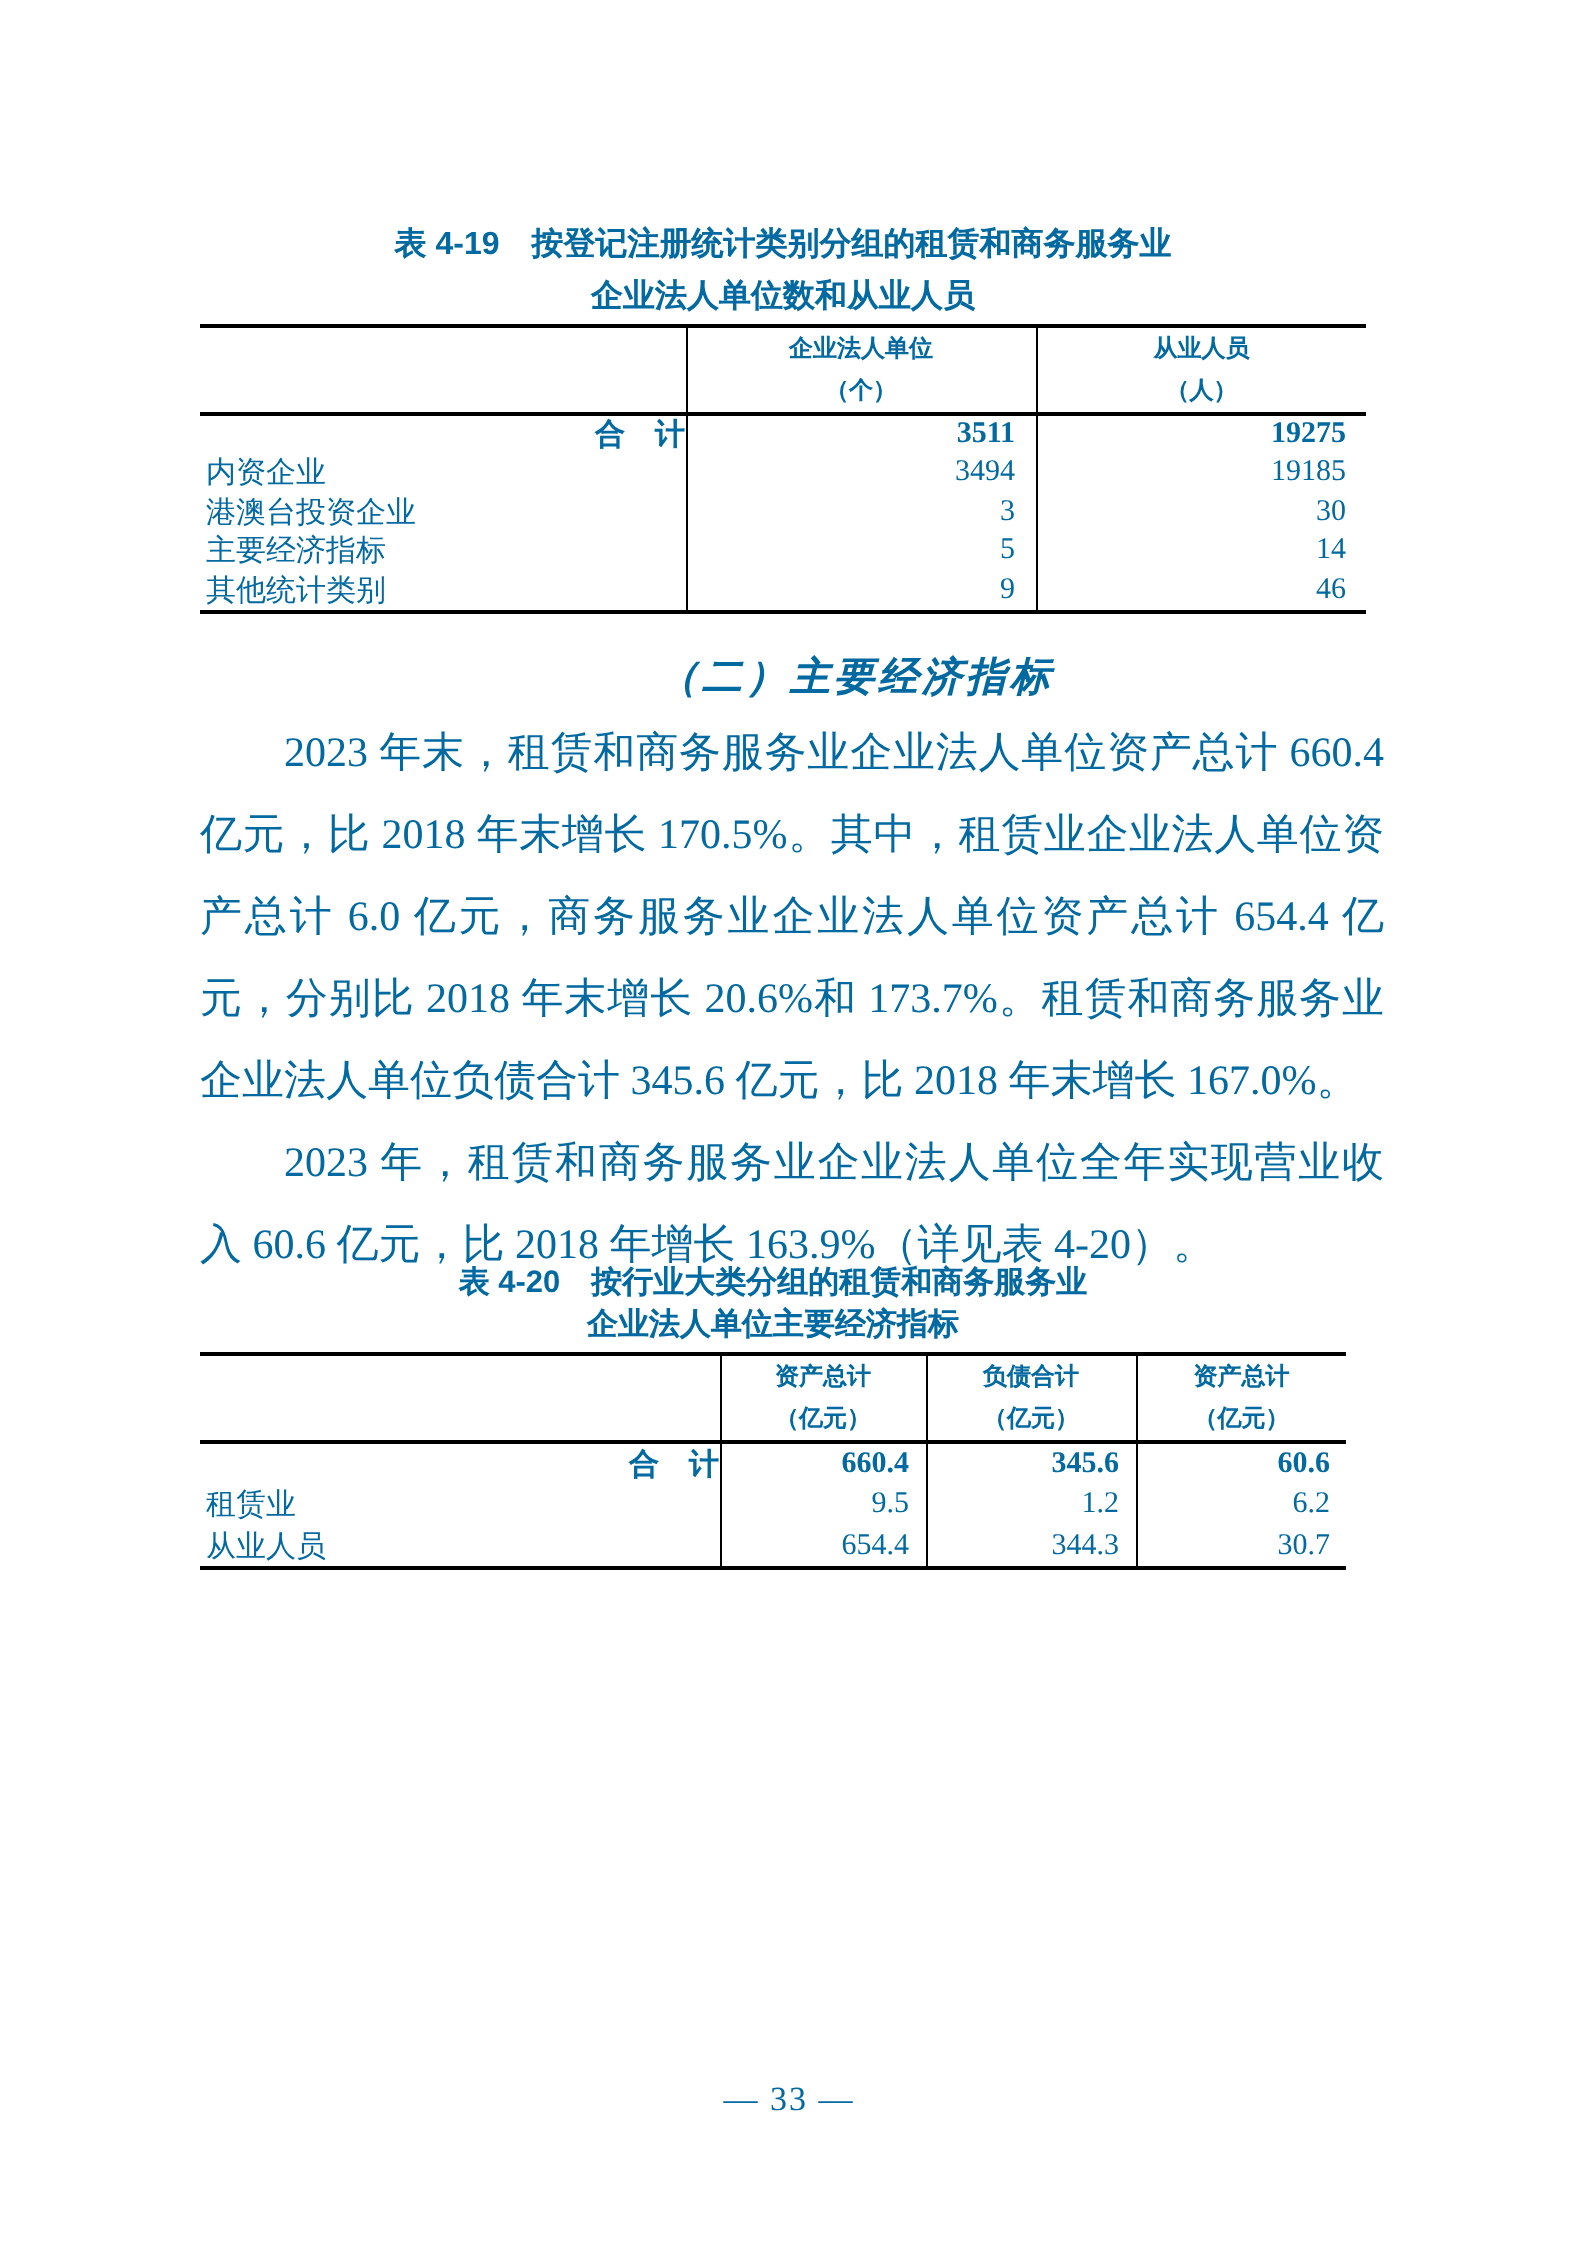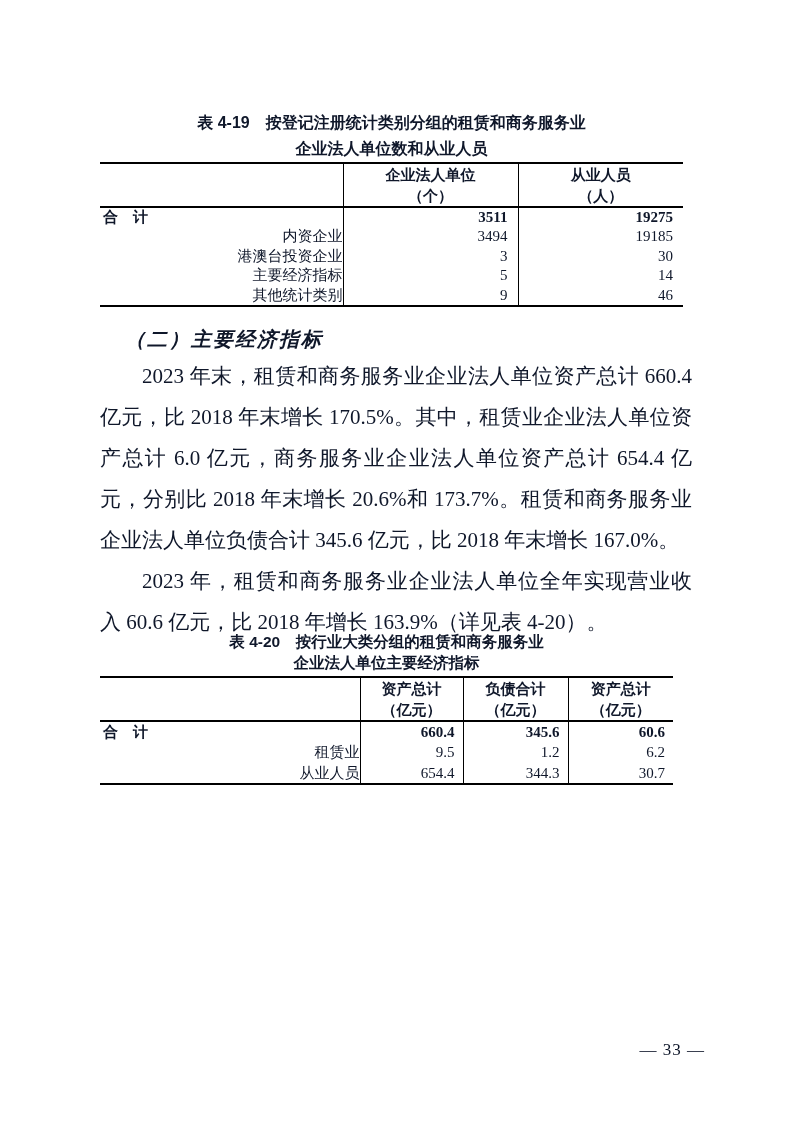--- a/index.html
+++ b/index.html
@@ -1,19 +1,19 @@
 <!DOCTYPE html>
 <html><head>
 <meta charset="utf-8">
 <style>
   * { margin:0; padding:0; box-sizing:border-box; }
   html, body { background:#ffffff; }
   .page {
     position:relative; width:793px; height:1122px; background:#fff;
-    font-family:"Liberation Serif","DejaVu Serif",serif; color:#0f172a;
+    font-family:"Liberation Serif","DejaVu Serif",serif; color:#0369a1;
     overflow:hidden;
   }
 
   
   .table-title {
     position:absolute; text-align:center; font-weight:bold;
     font-family:"Liberation Sans","DejaVu Sans",sans-serif;
   }
   #t1-title { left:100px; top:110px; width:583px; font-size:16px; line-height:26px; }
   #t2-title { left:100px; top:631px; width:573px; font-size:15.5px; line-height:21px; }
@@ -22,56 +22,56 @@
   .stat-table {
     position:absolute; border-collapse:collapse; table-layout:fixed;
     border-top:2.5px solid #000; border-bottom:2.5px solid #000;
   }
   #table1 { left:100px; top:162px; width:583px; }
   #table2 { left:100px; top:676px; width:573px; }
 
   .stat-table th {
     border-bottom:2px solid #000; height:44px;
     font-family:"Liberation Sans","DejaVu Sans",sans-serif;
-    font-weight:bold; font-size:15px; text-align:center; vertical-align:middle;
+    font-weight:bold; font-size:12px; text-align:center; vertical-align:middle;
   }
   .stat-table th .hl { line-height:21px; }
   .vline { border-left:1px solid #000; }
 
   .stat-table td { font-size:15px; vertical-align:middle; }
   #table1 tbody td { height:19.5px; }
   #table2 tbody td { height:21px; }
 
-  td.label { text-align:right; padding-left:3px; }
+  td.label { text-align:left; padding-left:3px; }
   tr.total td.label {
-    text-align:left; font-weight:bold;
+    text-align:right; font-weight:bold;
     font-family:"Liberation Sans","DejaVu Sans",sans-serif;
   }
   td.num { text-align:right; padding-right:10px; font-family:"Liberation Serif","DejaVu Serif",serif;padding-left:44px; }
   #table2 td.num { padding-right:8px; }
   tr.total td.num { font-weight:bold; }
 
   
   #section-heading {
-    position:absolute; left:91px; top:323px; width:590px;
+    position:absolute; left:116px; top:323px; width:590px;
     font-style:italic; font-weight:bold; font-size:20px;
-    letter-spacing:2px; text-indent:34px; line-height:32px;
+    letter-spacing:2px; text-indent:34px; line-height:32px;text-align:center;
   }
 
   
   #paragraphs {
     position:absolute; left:100px; top:356px; width:592px;
     font-size:21px; line-height:41px; text-align:justify;
   }
   #paragraphs p { text-indent:42px; }
 
   
   #page-number {
-    position:absolute; left:116px; top:1040px; width:589px;
-    text-align:right; font-size:17px; letter-spacing:1px;
+    position:absolute; left:100px; top:1040px; width:589px;
+    text-align:center; font-size:17px; letter-spacing:1px;
   }
 </style>
 </head>
 <body>
 
 <div class="page">
 
   <div class="table-title" id="t1-title">
     <div>表 4-19　按登记注册统计类别分组的租赁和商务服务业</div>
     <div>企业法人单位数和从业人员</div>

